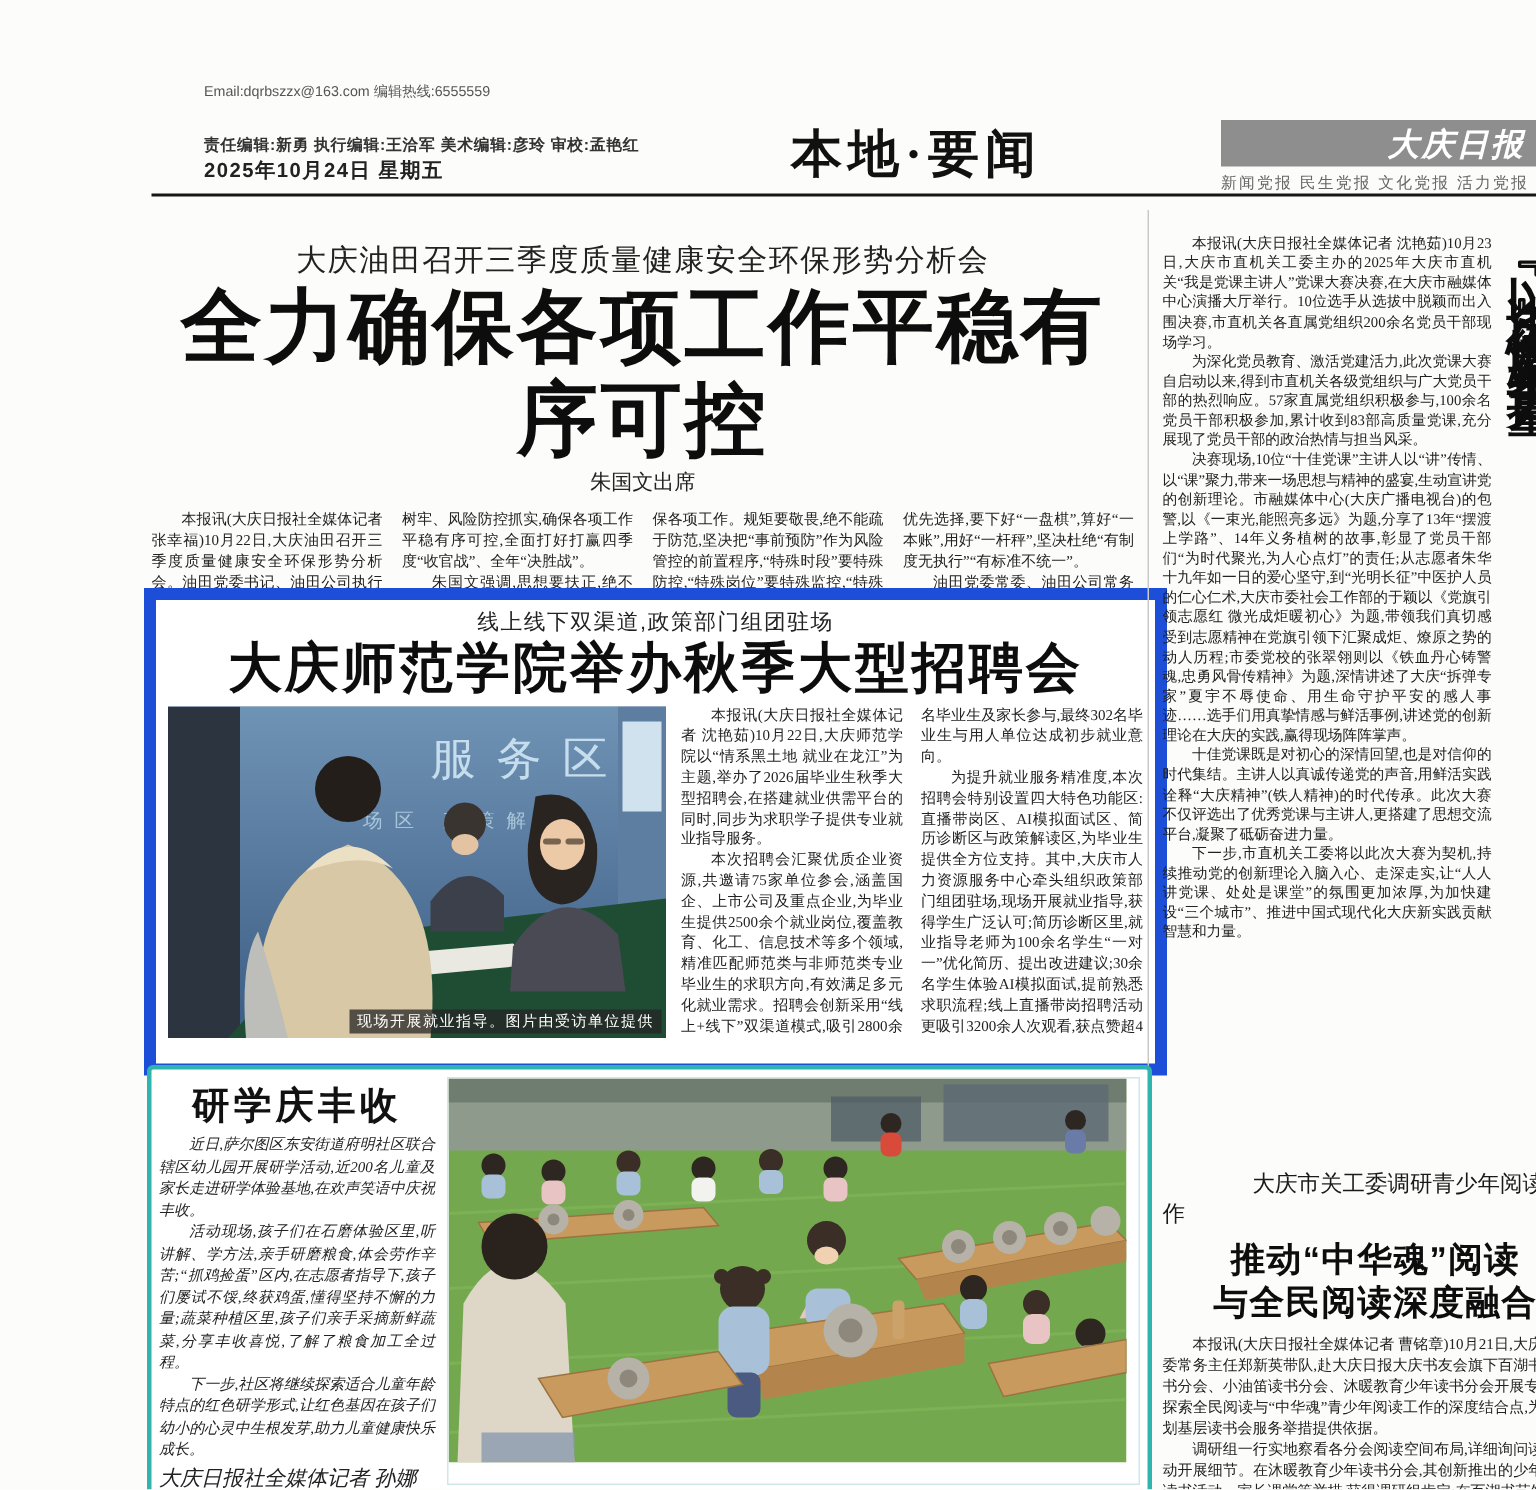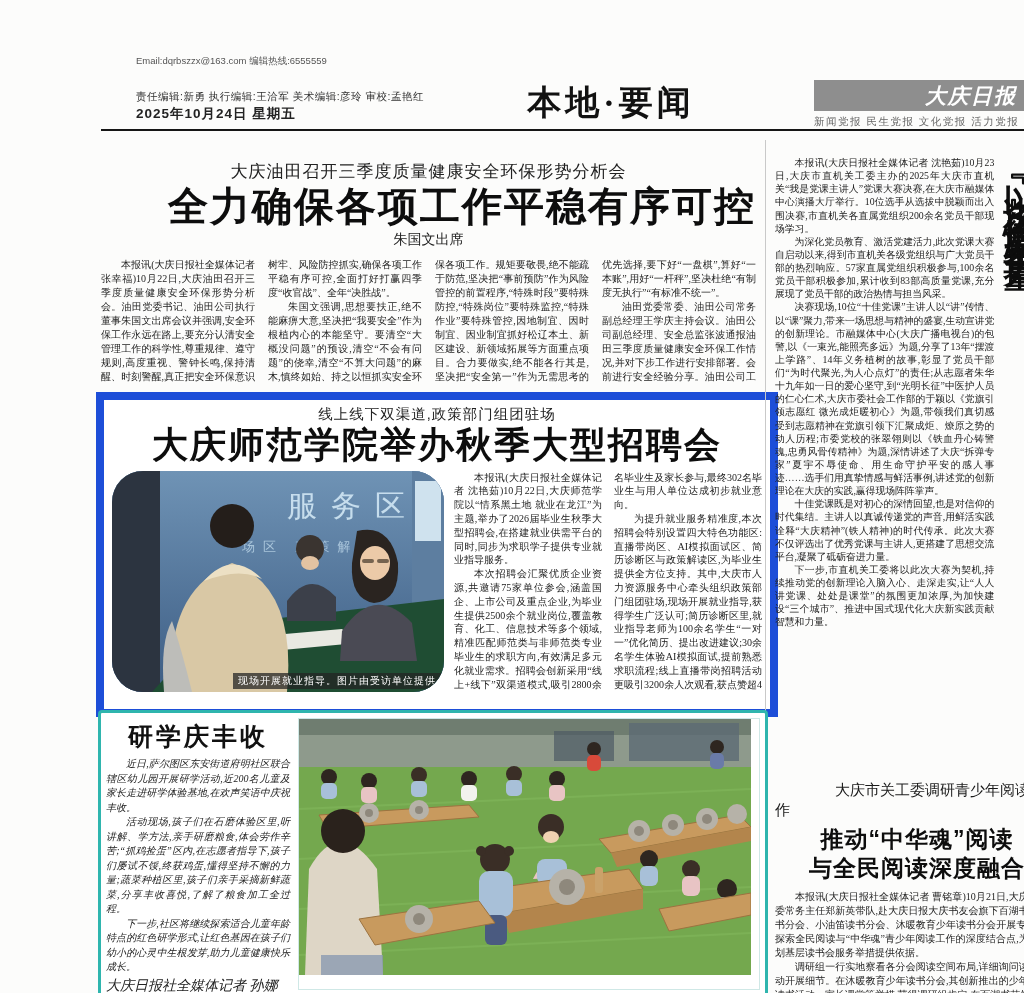--- a/index.html
+++ b/index.html
@@ -3,51 +3,51 @@
 <meta charset="utf-8">
 <style>
   html,body{margin:0;padding:0;background:#ffffff;}
   #page{position:relative;width:1024px;height:993px;background:#fcfcfb;overflow:hidden;
         font-family:"Liberation Serif","DejaVu Serif",serif;color:#1c1c1c;}
   .abs{position:absolute;margin-left:41px;}
   .sans{font-family:"Liberation Sans","DejaVu Sans",sans-serif;}
 
   
   .email-line{left:95px;top:55px;font-size:9.5px;color:#555;}
-  .editors-line{left:95px;top:90px;font-size:10.5px;color:#333;letter-spacing:.5px;}
+  .editors-line{left:95px;top:90px;font-size:10.5px;color:#333;letter-spacing:.5px;font-weight:bold;}
   .date-line{left:95px;top:105px;font-size:13.5px;font-weight:bold;color:#222;letter-spacing:1px;}
   .section-title{left:400px;top:80px;width:340px;text-align:center;font-size:34px;font-weight:bold;
                  letter-spacing:4px;color:#111;}
   .masthead{left:773px;top:80px;width:246px;height:31px;display:flex;align-items:stretch;}
   .masthead-bar{background:#8e8e8e;flex:1;display:flex;align-items:center;justify-content:flex-end;
                 padding:0 8px;}
   .masthead-logo{color:#fff;font-weight:bold;font-style:italic;font-size:21px;letter-spacing:2px;}
   .masthead-page{background:#8e8e8e;width:32px;margin-left:3px;display:flex;align-items:center;
                  justify-content:center;color:#fff;font-weight:bold;font-size:22px;}
   .masthead-slogan{left:773px;top:115px;font-size:10.5px;color:#666;letter-spacing:1.5px;}
   .header-rule{left:60px;top:129px;width:958px;height:2px;background:#161616;}
 
   
   .lead{left:60px;top:160px;width:655px;}
-  .lead-kicker{text-align:center;font-size:17px;color:#222;letter-spacing:1px;}
-  .lead-headline{text-align:right;font-size:40px;font-weight:bold;letter-spacing:2px;
+  .lead-kicker{text-align:center;font-size:20px;color:#222;letter-spacing:1px;}
+  .lead-headline{text-align:center;font-size:54px;font-weight:bold;letter-spacing:2px;
                  line-height:1.15;color:#0d0d0d;}
   .lead-deck{text-align:center;font-size:14px;margin-top:2px;color:#222;}
   .lead-body{margin-top:9px;column-count:4;column-gap:13px;font-size:10px;line-height:1.4;
              text-align:justify;height:134px;overflow:hidden;color:#222;}
   .lead-body p,.jf-body p,.party-body p,.reading-body p,.harvest-body p{margin:0;text-indent:2em;}
 
   
   .jobfair{left:55px;top:392px;width:650px;height:300px;border:8px solid #1d4ed8;background:#fff;
            padding:5px 8px 4px 8px;}
   .jf-kicker{text-align:center;font-size:14.5px;color:#222;letter-spacing:1px;}
   .jf-headline{text-align:center;font-size:36px;font-weight:bold;letter-spacing:2px;color:#0d0d0d;
                line-height:1.1;margin-top:1px;}
   .jf-row{display:flex;gap:10px;margin-top:6px;}
-  .jf-photo{position:relative;width:332px;height:221px;flex:none;background:#4a6f96;overflow:hidden;border-radius:31px;}
+  .jf-photo{position:relative;width:332px;height:221px;flex:none;background:#4a6f96;overflow:hidden;}
   .jf-caption{position:absolute;right:3px;bottom:3px;background:rgba(35,35,35,.74);color:#fff;
               font-size:10px;padding:1px 5px;letter-spacing:1px;}
   .jf-body{flex:1;column-count:2;column-gap:12px;font-size:10px;line-height:1.38;text-align:justify;
            height:221px;overflow:hidden;color:#222;}
 
   
   .v-divider{left:724px;top:140px;width:1px;height:850px;background:#c9c9c9;}
   .party{left:734px;top:156px;width:284px;height:622px;overflow:hidden;}
   .party-float{float:right;writing-mode:vertical-rl;height:528px;margin-left:7px;padding-left:2px;}
   .party-kicker{font-size:13px;letter-spacing:3px;line-height:1.15;color:#111;margin-left:6px;

